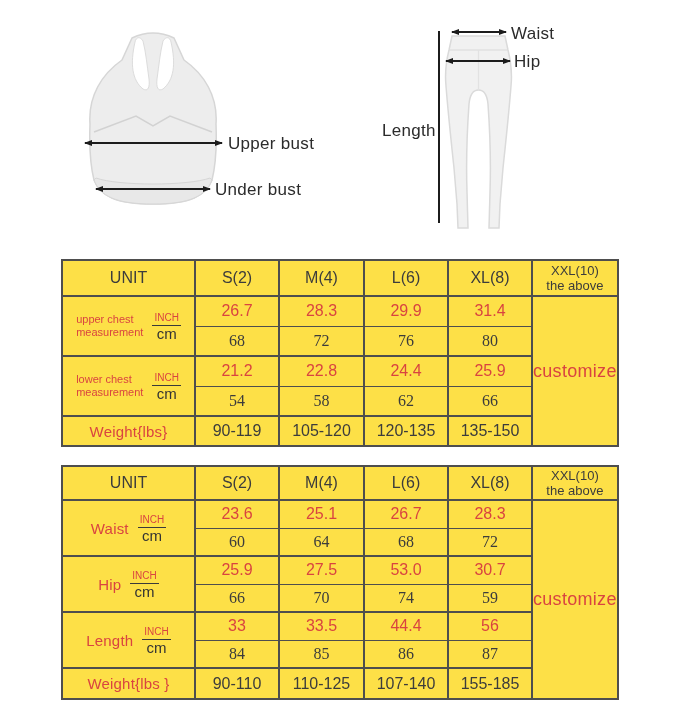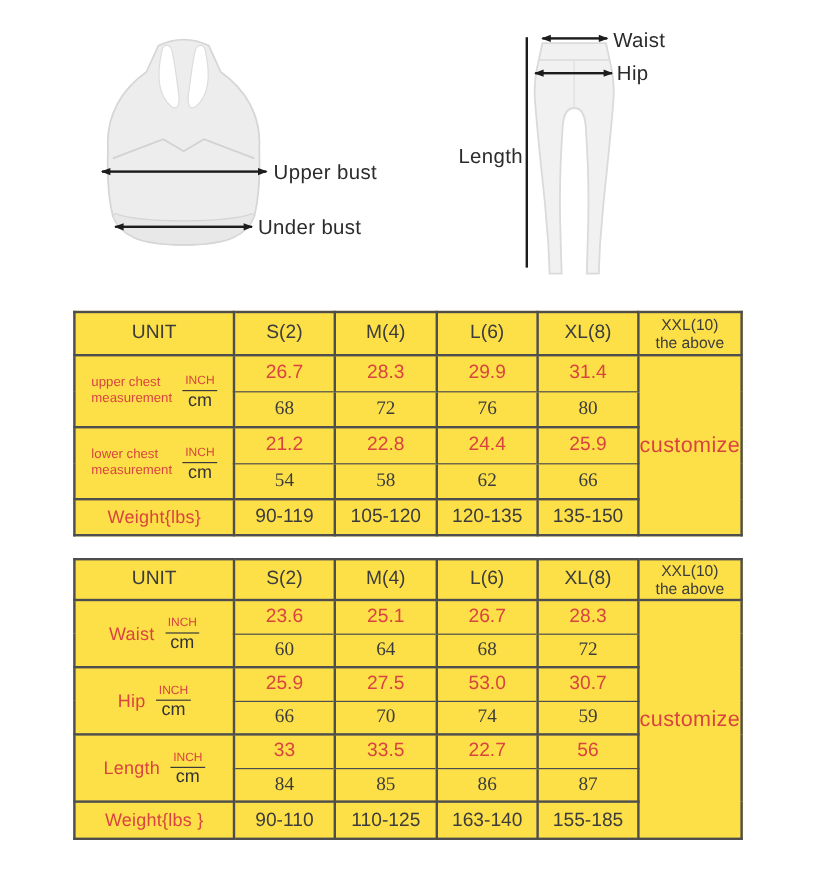--- a/index.html
+++ b/index.html
@@ -225,32 +225,32 @@
         <div class="labwrap">
           <span class="lbl1">Length</span>
           <div class="frac">
             <span class="top">INCH</span>
             <span class="bot">cm</span>
           </div>
         </div>
       </td>
       <td class="val red">33</td>
       <td class="val red">33.5</td>
-      <td class="val red">22.7</td>
+      <td class="val red">44.4</td>
       <td class="val red">56</td>
     </tr>
     <tr class="cm-row">
       <td class="val">84</td>
       <td class="val">85</td>
       <td class="val">86</td>
       <td class="val">87</td>
     </tr>
     <tr class="weight-row">
       <td class="weight-label">Weight{lbs }</td>
       <td>90-110</td>
       <td>110-125</td>
-      <td>163-140</td>
+      <td>107-140</td>
       <td>155-185</td>
     </tr>
   </tbody>
     </table>
 
 </div>
 
 </body></html>

